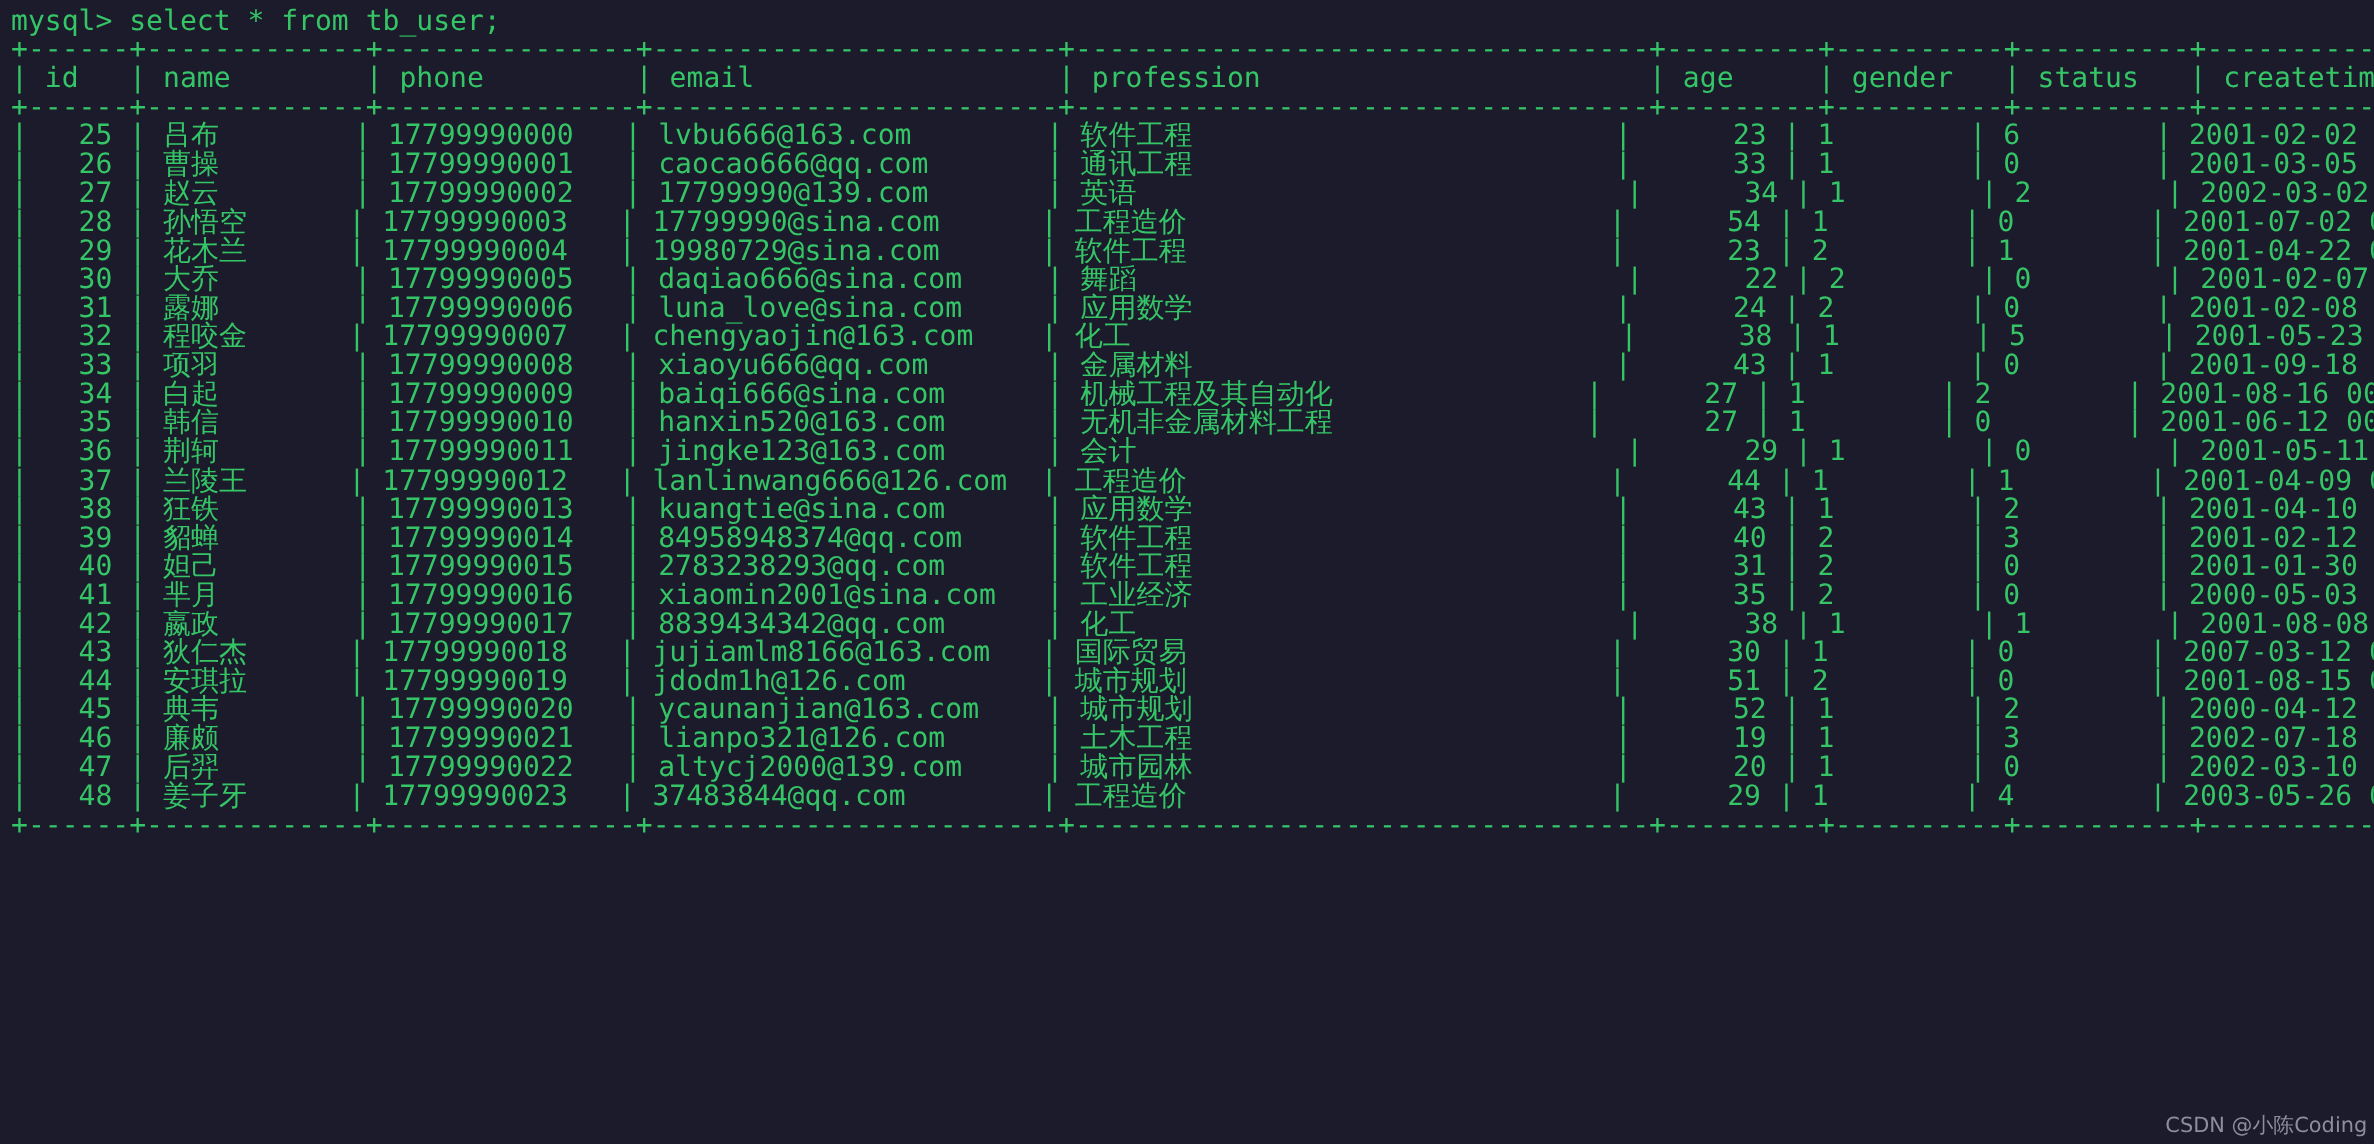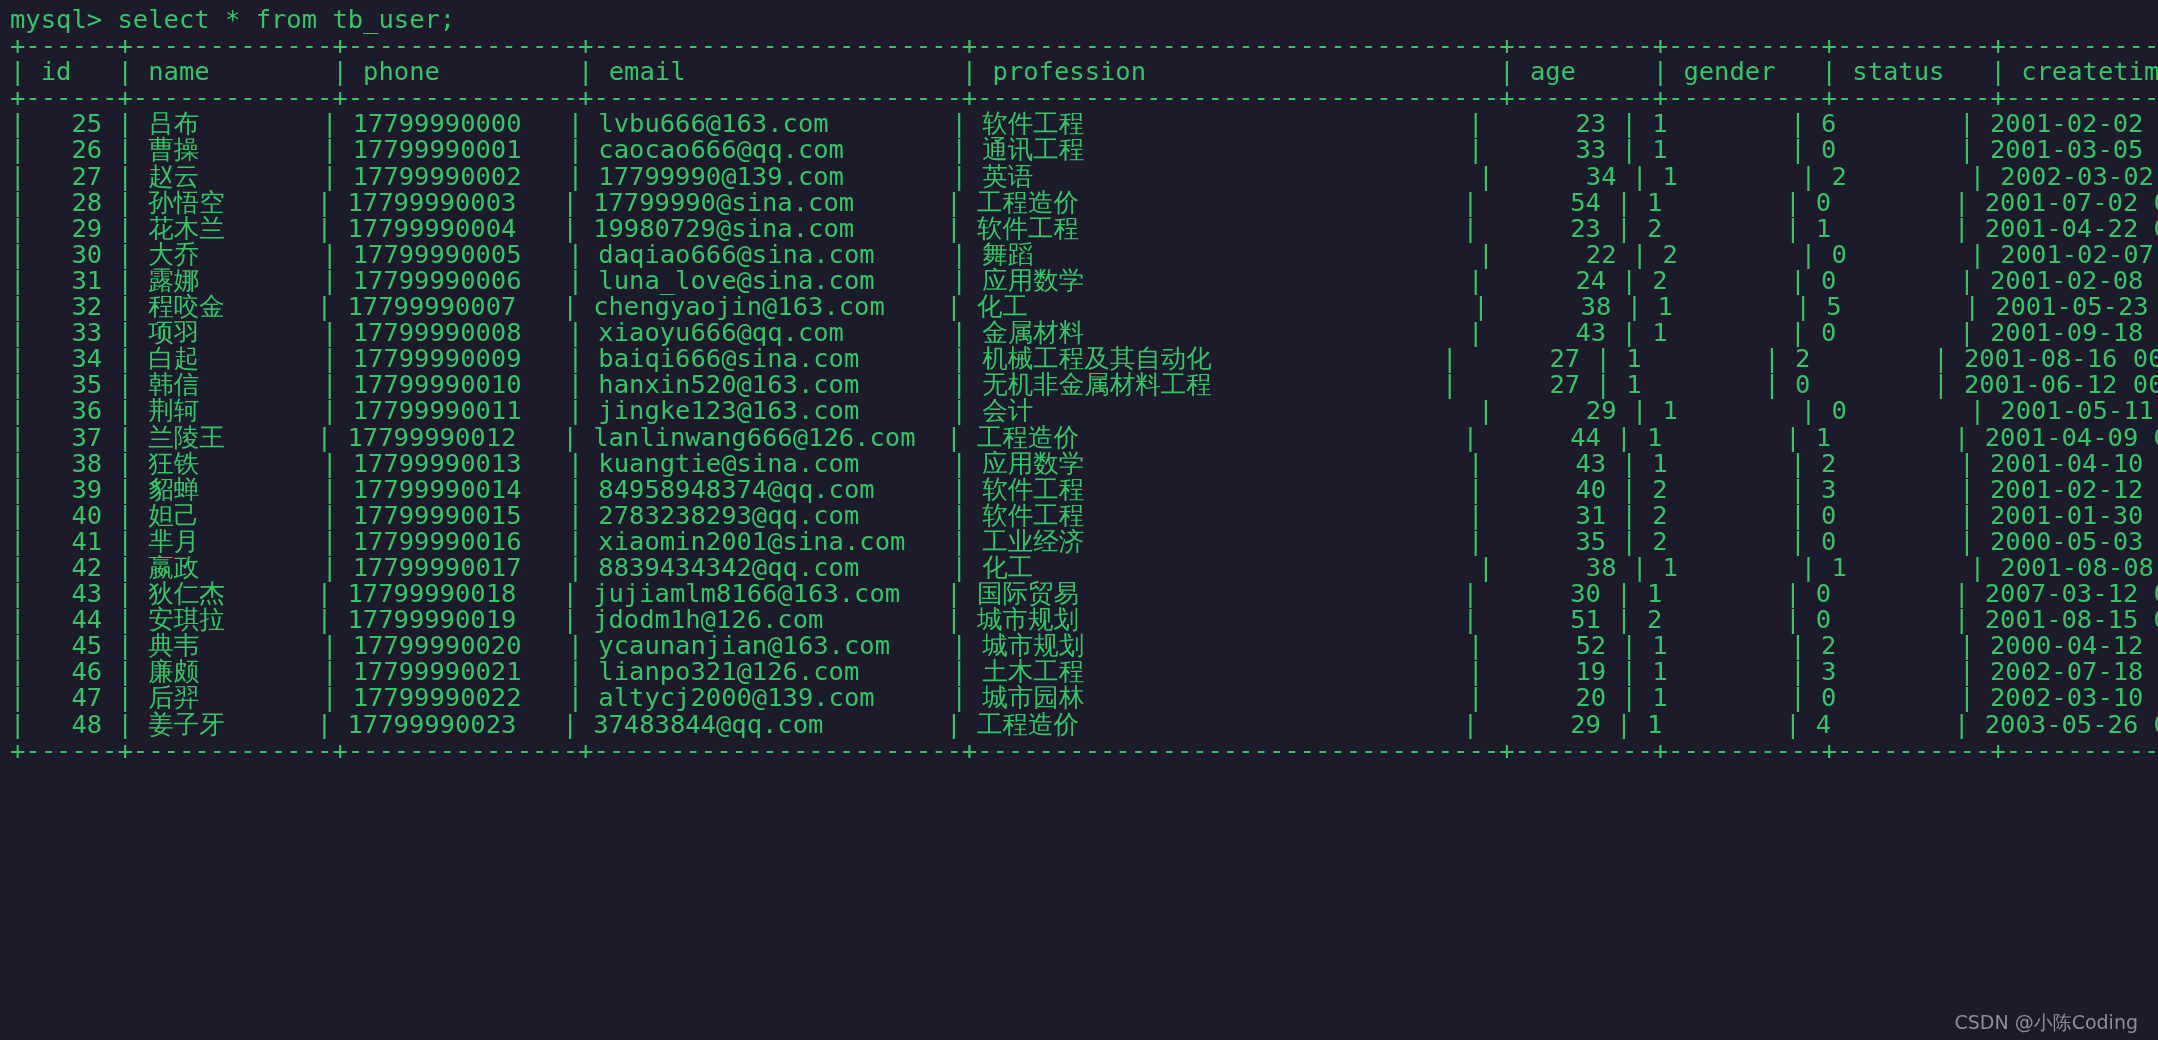--- a/index.html
+++ b/index.html
@@ -34,21 +34,21 @@
     font-family: "DejaVu Sans Mono", "Liberation Mono", monospace;
   }
   .prompt-line {
     color: #35c566;
   }
   .rule-line {
     color: #35c566;
   }
   .watermark {
     position: absolute;
-    right: 20px;
+    right: 6px;
     bottom: 4px;
     font-size: 19px;
     color: #8d8d9c;
     font-family: "DejaVu Sans", "Liberation Sans", sans-serif;
     white-space: pre;
   }
 </style>
 </head>
 <body>
 

